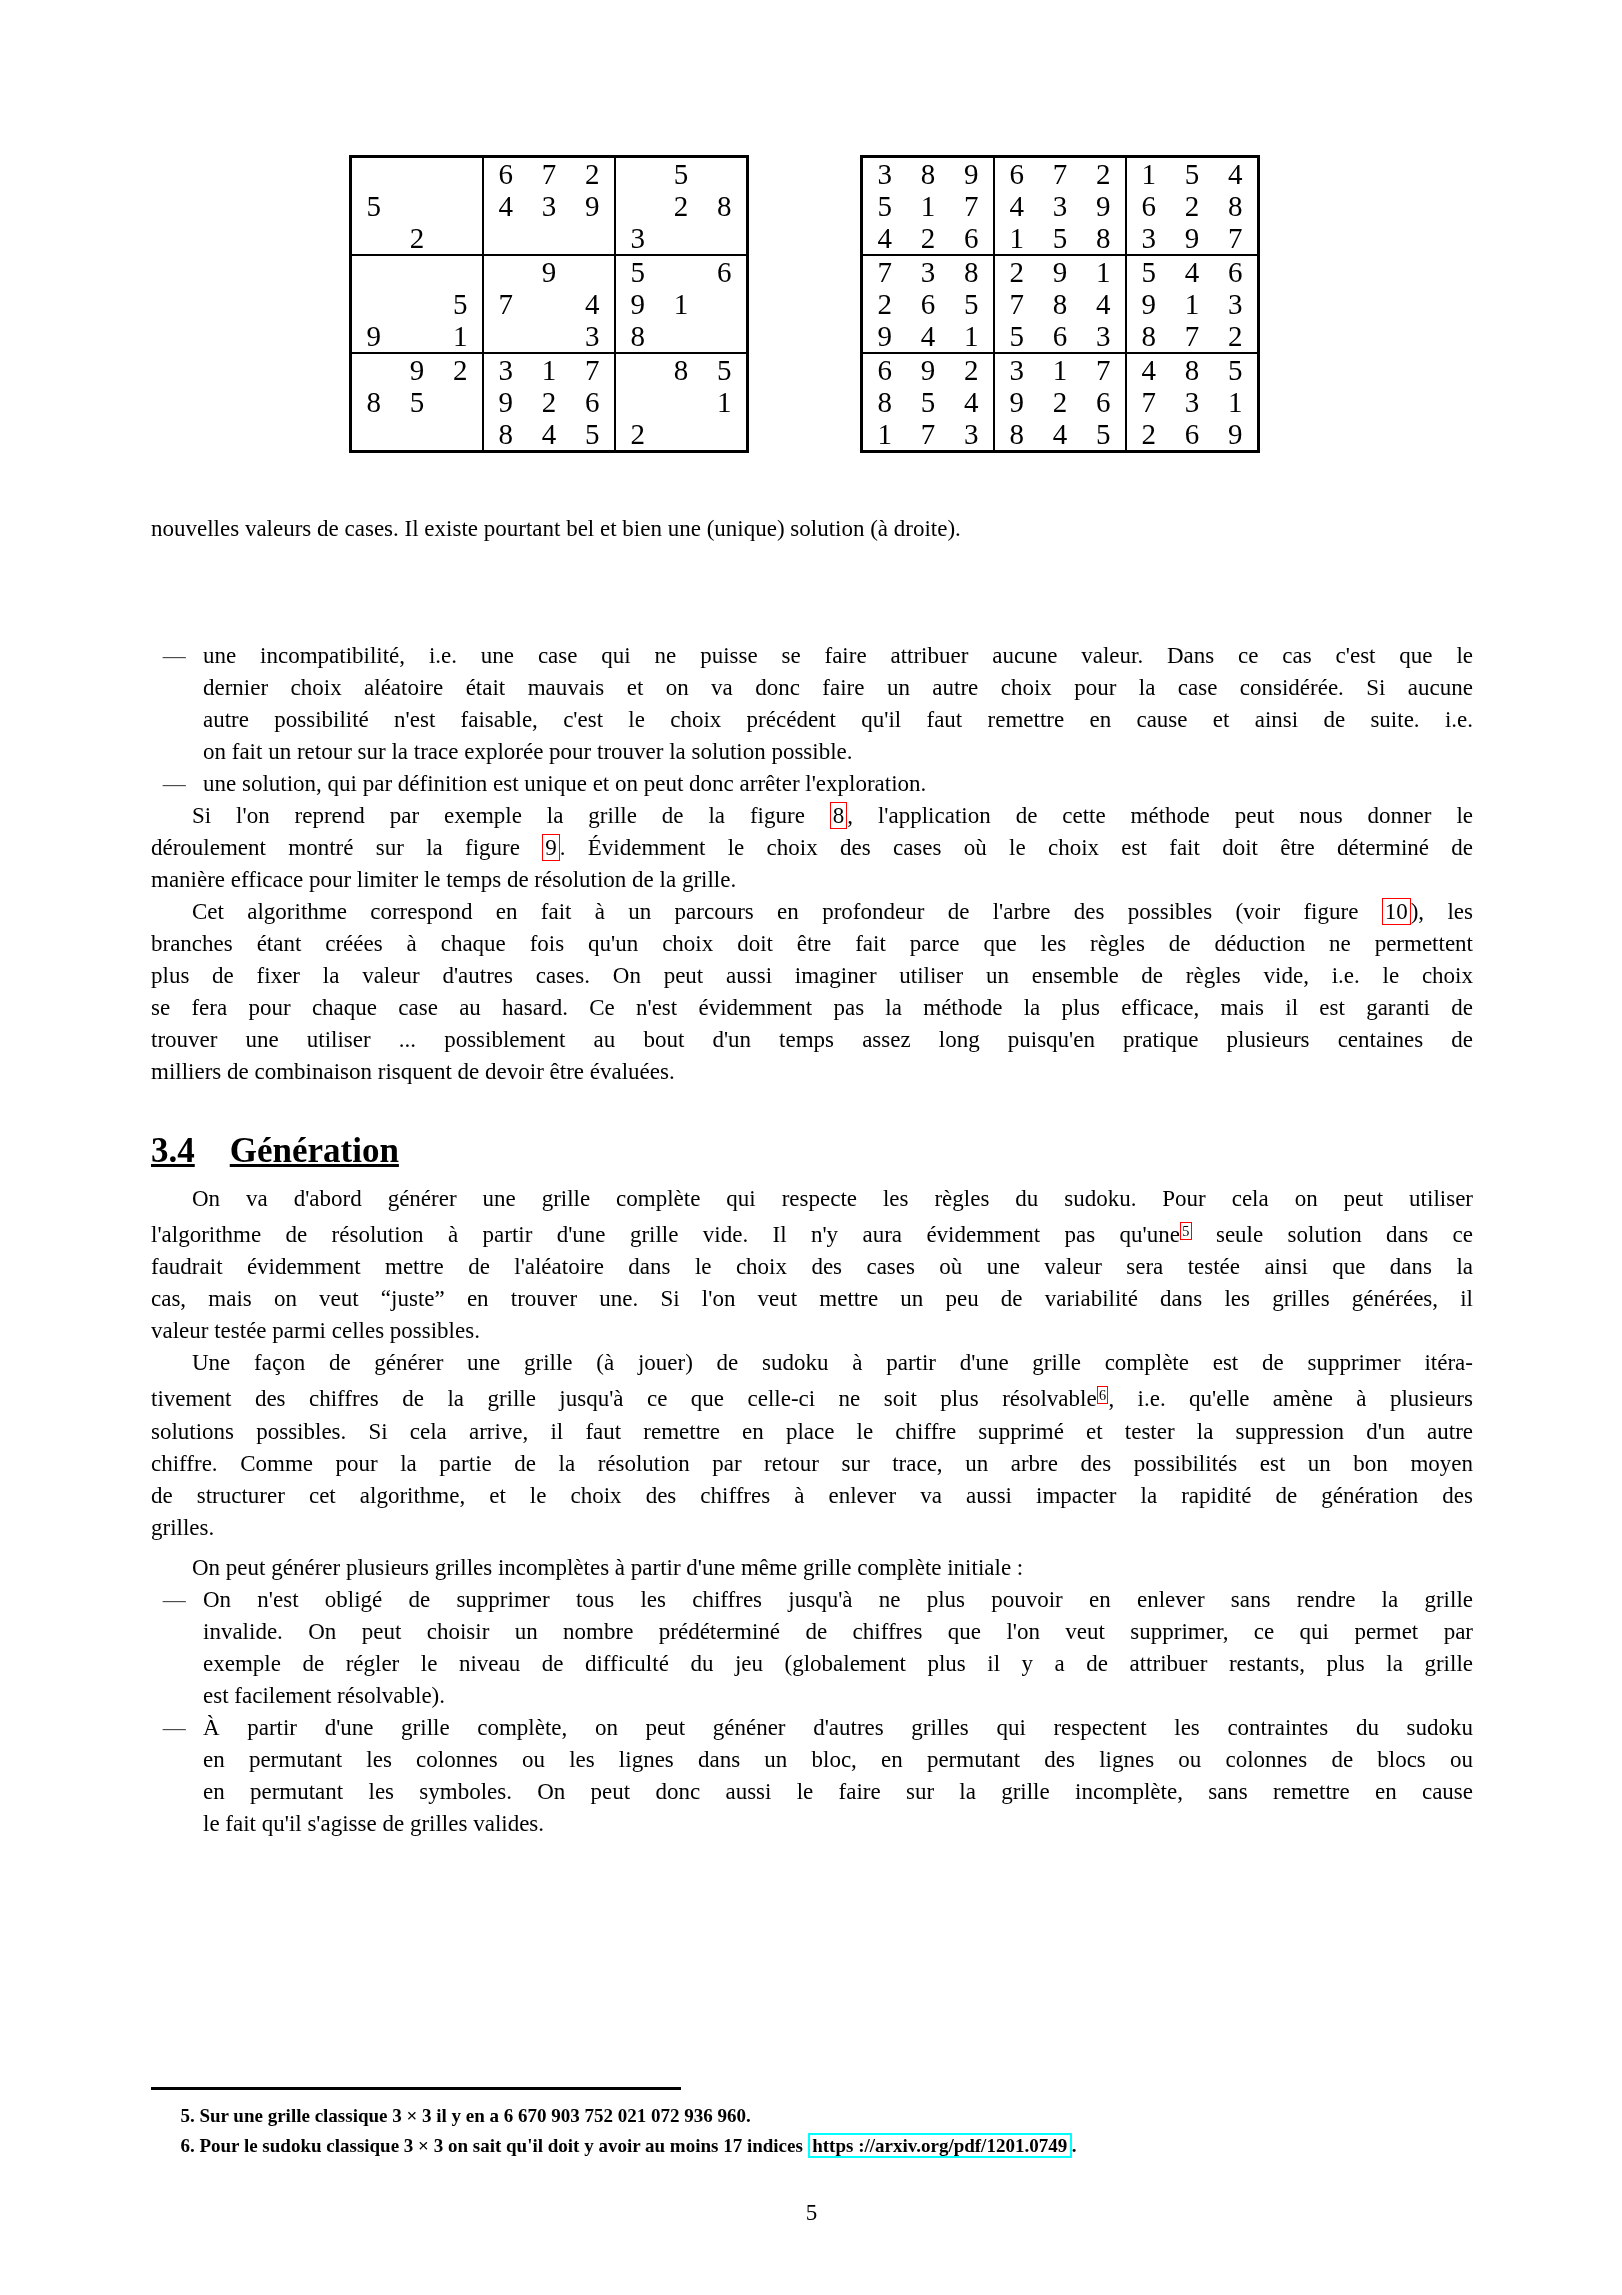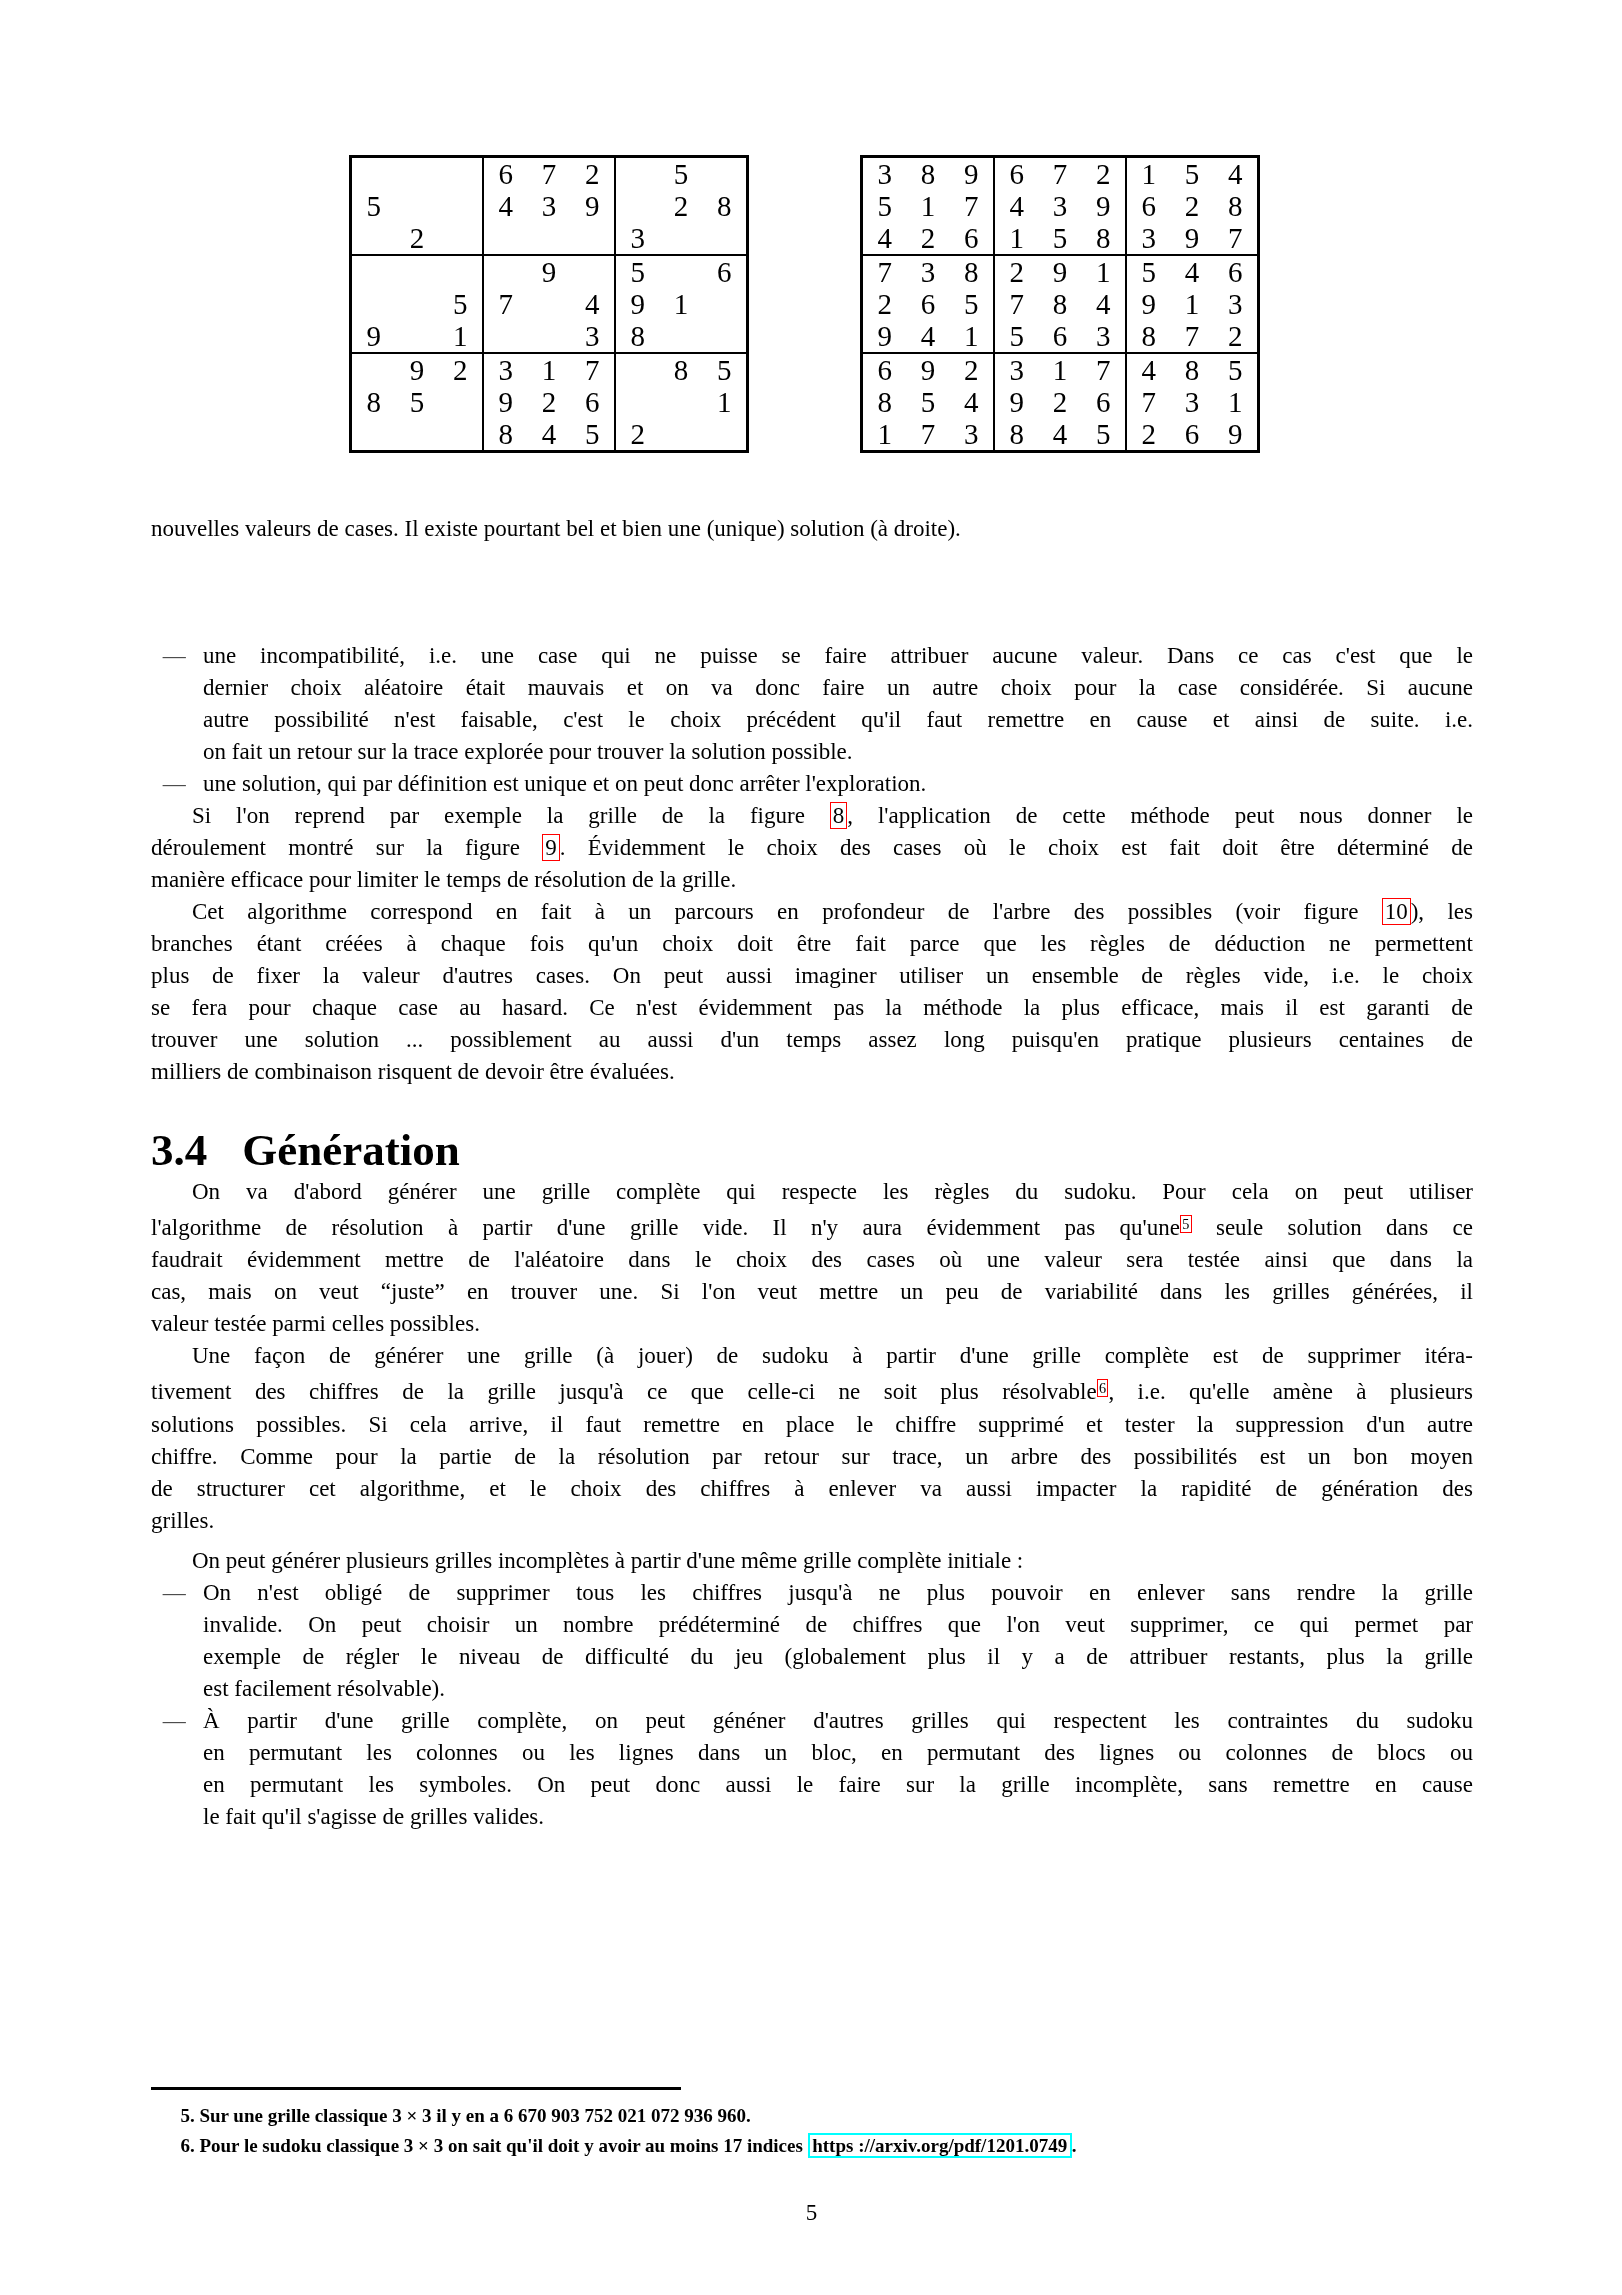--- a/index.html
+++ b/index.html
@@ -18,21 +18,21 @@
            font-size:23px;}
   .caption .ln{line-height:34px;}
   .sc{font-variant:small-caps;}
   
   .body{position:absolute;left:151px;top:640px;width:1322px;font-size:23px;}
   .ln{line-height:32px;text-align:justify;text-align-last:justify;}
   .ln-last{text-align-last:left;}
   .item{position:relative;padding-left:52px;}
   .dash{position:absolute;left:11.8px;top:0;line-height:32px;color:#4d4d4d;}
   .par .ln:first-child{text-indent:41px;}
-  .heading{margin-top:41px;margin-bottom:4px;font-size:45px;font-weight:bold;line-height:43px;}
+  .heading{margin-top:41px;margin-bottom:11px;font-size:35px;font-weight:bold;line-height:43px;text-decoration:underline;}
   .hnum{margin-right:35px;}
   
   .box-red{border:1.3px solid #ff0000;padding:0 2px;}
   .sup{font-size:0.62em;vertical-align:0.45em;padding:0 1.3px;}
   .box-cyan{border:2px solid #00ffff;padding:0 2.6px;}
   
   .footnotes{position:absolute;left:151px;top:2087px;width:1322px;font-size:19px;font-weight:bold;}
   .footnote-rule{width:530px;height:2.6px;background:#000;margin-bottom:11.8px;}
   .footnote .ln{line-height:30px;text-align:left;text-align-last:left;text-indent:29.4px;}
   .pageno{position:absolute;left:0;top:2200px;width:1623px;text-align:center;font-size:23px;}
@@ -270,21 +270,21 @@
     <div class="par">
         <div class="ln"><span>Si l'on reprend par exemple la grille de la figure </span><span class="box-red">8</span><span>, l'application de cette méthode peut nous donner le</span></div>
         <div class="ln"><span>déroulement montré sur la figure </span><span class="box-red">9</span><span>. Évidemment le choix des cases où le choix est fait doit être déterminé de</span></div>
         <div class="ln ln-last"><span>manière efficace pour limiter le temps de résolution de la grille.</span></div>
       </div>
     <div class="par">
         <div class="ln"><span>Cet algorithme correspond en fait à un parcours en profondeur de l'arbre des possibles (voir figure </span><span class="box-red">10</span><span>), les</span></div>
         <div class="ln"><span>branches étant créées à chaque fois qu'un choix doit être fait parce que les règles de déduction ne permettent</span></div>
         <div class="ln"><span>plus de fixer la valeur d'autres cases. On peut aussi imaginer utiliser un ensemble de règles vide, i.e. le choix</span></div>
         <div class="ln"><span>se fera pour chaque case au hasard. Ce n'est évidemment pas la méthode la plus efficace, mais il est garanti de</span></div>
-        <div class="ln"><span>trouver une solution ... possiblement au aussi d'un temps assez long puisqu'en pratique plusieurs centaines de</span></div>
+        <div class="ln"><span>trouver une utiliser ... possiblement au bout d'un temps assez long puisqu'en pratique plusieurs centaines de</span></div>
         <div class="ln ln-last"><span>milliers de combinaison risquent de devoir être évaluées.</span></div>
       </div>
 
     <div class="heading">
       <span class="hnum">3.4</span><span>Génération</span>
     </div>
 
     <div class="par">
         <div class="ln"><span>On va d'abord générer une grille complète qui respecte les règles du sudoku. Pour cela on peut utiliser</span></div>
         <div class="ln"><span>l'algorithme de résolution à partir d'une grille vide. Il n'y aura évidemment pas qu'une</span><span class="box-red sup">5</span><span> seule solution dans ce</span></div>

